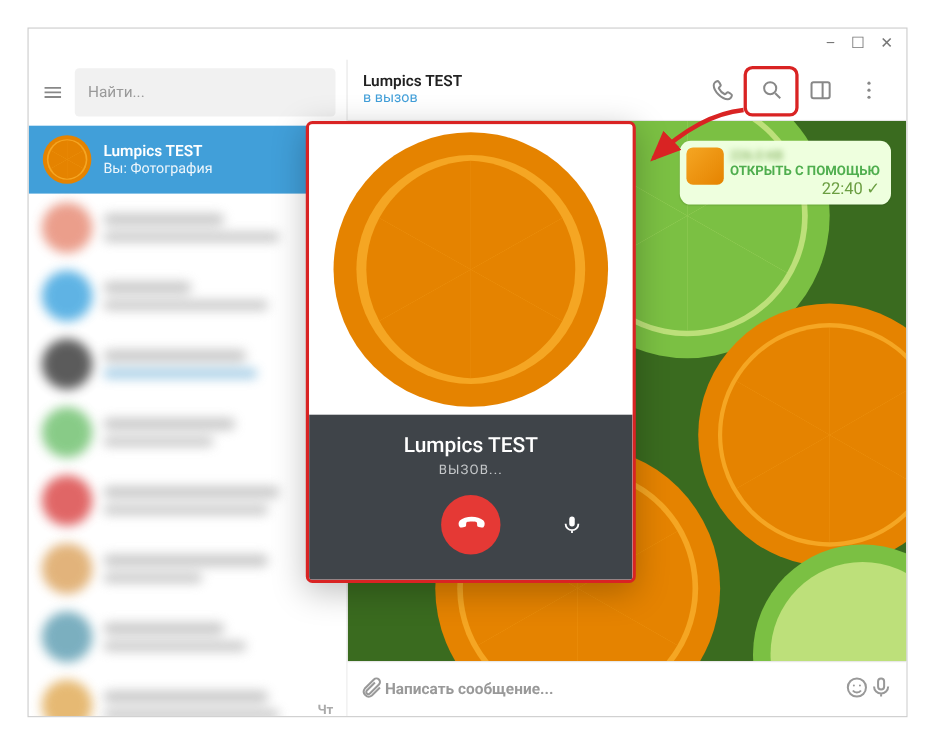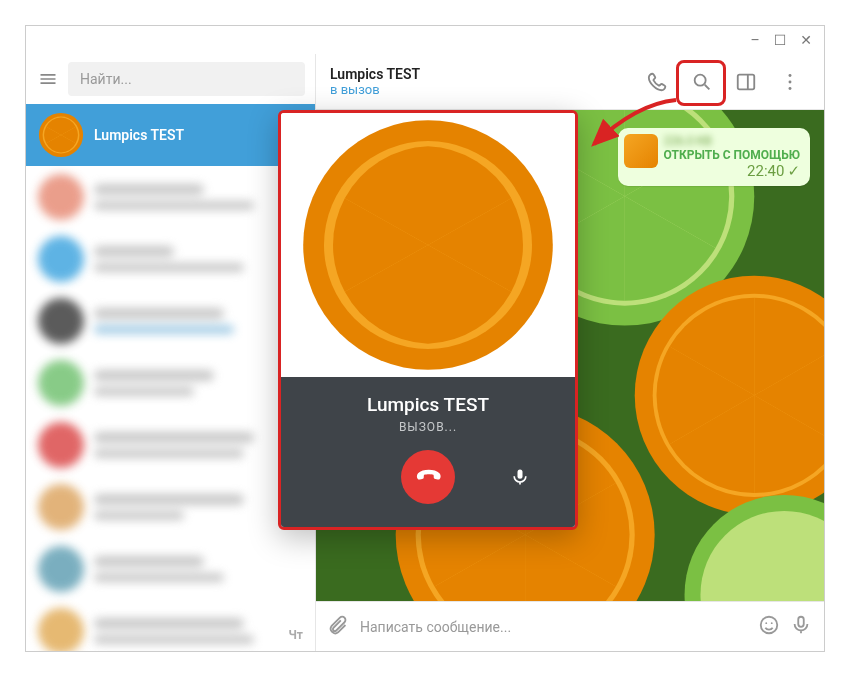--- a/index.html
+++ b/index.html
@@ -9,21 +9,21 @@
     
     .titlebar { height: 28px; display: flex; justify-content: flex-end; align-items: center; gap: 14px; padding-right: 12px; color: #777; }
     .titlebar span { font-size: 14px; line-height: 1; cursor: default; }
     
     .app { flex: 1; display: flex; overflow: hidden; }
     
     .sidebar { width: 290px; display: flex; flex-direction: column; border-right: 1px solid #e6e6e6; }
     .searchrow { display: flex; align-items: center; gap: 8px; padding: 8px 10px; }
     .hamburger { width: 24px; height: 24px; color: #888; display: flex; align-items: center; justify-content: center; }
     .hamburger svg { width: 20px; height: 20px; }
-    .search { flex: 1; background: #f1f1f1; border-radius: 4px; height: 34px; display: flex; align-items: center; padding: 0 12px; color: #999; font-size: 14px; }
+    .search { flex: 1; background: #f1f1f1; border-radius: 4px; height: 44px; display: flex; align-items: center; padding: 0 12px; color: #999; font-size: 14px; }
     
     .chatlist { flex: 1; overflow: hidden; }
     .chatitem { display: flex; align-items: center; gap: 10px; padding: 8px 12px; height: 62px; }
     .chatitem.active { background: #419fd9; color: #fff; }
     .avatar { width: 46px; height: 46px; border-radius: 50%; flex-shrink: 0; display: flex; align-items: center; justify-content: center; overflow: hidden; }
     .chatinfo { flex: 1; min-width: 0; }
     .chatname { font-weight: 600; font-size: 14px; white-space: nowrap; overflow: hidden; text-overflow: ellipsis; }
     .chatpreview { font-size: 13px; opacity: 0.9; white-space: nowrap; overflow: hidden; text-overflow: ellipsis; }
     .chatitem:not(.active) .chatname { color: #222; }
     .chatitem:not(.active) .chatpreview { color: #888; }
@@ -46,21 +46,21 @@
     
     .chatarea { flex: 1; position: relative; overflow: hidden; }
     .bg { position: absolute; inset: 0; }
     
     .bubble { position: absolute; right: 14px; top: 18px; background: #eeffde; border-radius: 10px; padding: 6px 10px 6px 46px; font-size: 13px; box-shadow: 0 1px 1px rgba(0,0,0,0.08); min-height: 46px; display: flex; flex-direction: column; justify-content: center; }
     .bubble .thumb { position: absolute; left: 6px; top: 6px; width: 34px; height: 34px; border-radius: 6px; background: linear-gradient(135deg,#f5a623,#e58300); }
     .bubble .size { color: #6b9e42; font-size: 12px; filter: blur(3px); }
     .bubble .action { color: #4fae4e; font-weight: 700; font-size: 12px; }
     .bubble .time { color: #6b9e42; font-size: 15px; display: flex; align-items: center; gap: 3px; justify-content: flex-end; }
     
-    .composer { height: 50px; border-top: 1px solid #e6e6e6; display: flex; align-items: center; padding: 0 12px; gap: 10px; background: #fff; }
+    .composer { height: 50px; border-top: 1px solid #e6e6e6; display: flex; align-items: center; padding: 0 12px; background: #fff; font-weight: bold; }
     .composer-input { flex: 1; color: #999; font-size: 14px; }
     .composer svg { width: 22px; height: 22px; color: #999; }
     
     .calloverlay { position: absolute; left: 278px; top: 110px; width: 300px; height: 420px; background: #fff; border: 3px solid #d92323; border-radius: 6px; box-shadow: 0 8px 30px rgba(0,0,0,0.25); overflow: hidden; display: flex; flex-direction: column; }
     .call-avatar-wrap { flex: 1; display: flex; align-items: center; justify-content: center; background: #fff; }
     .call-controls { background: #3f4449; height: 150px; color: #fff; display: flex; flex-direction: column; align-items: center; padding: 16px 10px 14px; position: relative; }
     .call-name { font-size: 19px; font-weight: 500; }
     .call-status { font-size: 12px; letter-spacing: 1px; margin-top: 4px; color: #c5c8ca; text-transform: uppercase; }
     .call-btns { margin-top: 16px; display: flex; align-items: center; justify-content: center; width: 100%; position: relative; }
     .hangup { width: 54px; height: 54px; border-radius: 50%; background: #e53935; display: flex; align-items: center; justify-content: center; }
@@ -113,20 +113,21 @@
                   <path d="M50 50 L82 32 A38 38 0 0 1 82 68 Z"></path>
                   <path d="M50 50 L82 68 A38 38 0 0 1 50 88 Z"></path>
                   <path d="M50 50 L50 88 A38 38 0 0 1 18 68 Z"></path>
                   <path d="M50 50 L18 68 A38 38 0 0 1 18 32 Z"></path>
                   <path d="M50 50 L18 32 A38 38 0 0 1 50 12 Z"></path>
                 </g>
               </svg>
           </div>
           <div class="chatinfo">
             <div class="chatname">Lumpics TEST</div>
+            <div class="chatpreview"><span>Вы:</span> <span>Фотография</span></div>
           </div>
           <div class="chatmeta checkmark-icon">✓</div>
         </div>
 
         <div class="chatitem blurred">
             <div class="avatar" style="background:#e6866f"></div>
             <div class="chatinfo">
               <div class="blurpill" style="width:110px;margin-bottom:6px"></div>
               <div class="blurpill" style="width:160px;height:9px"></div>
             </div>

